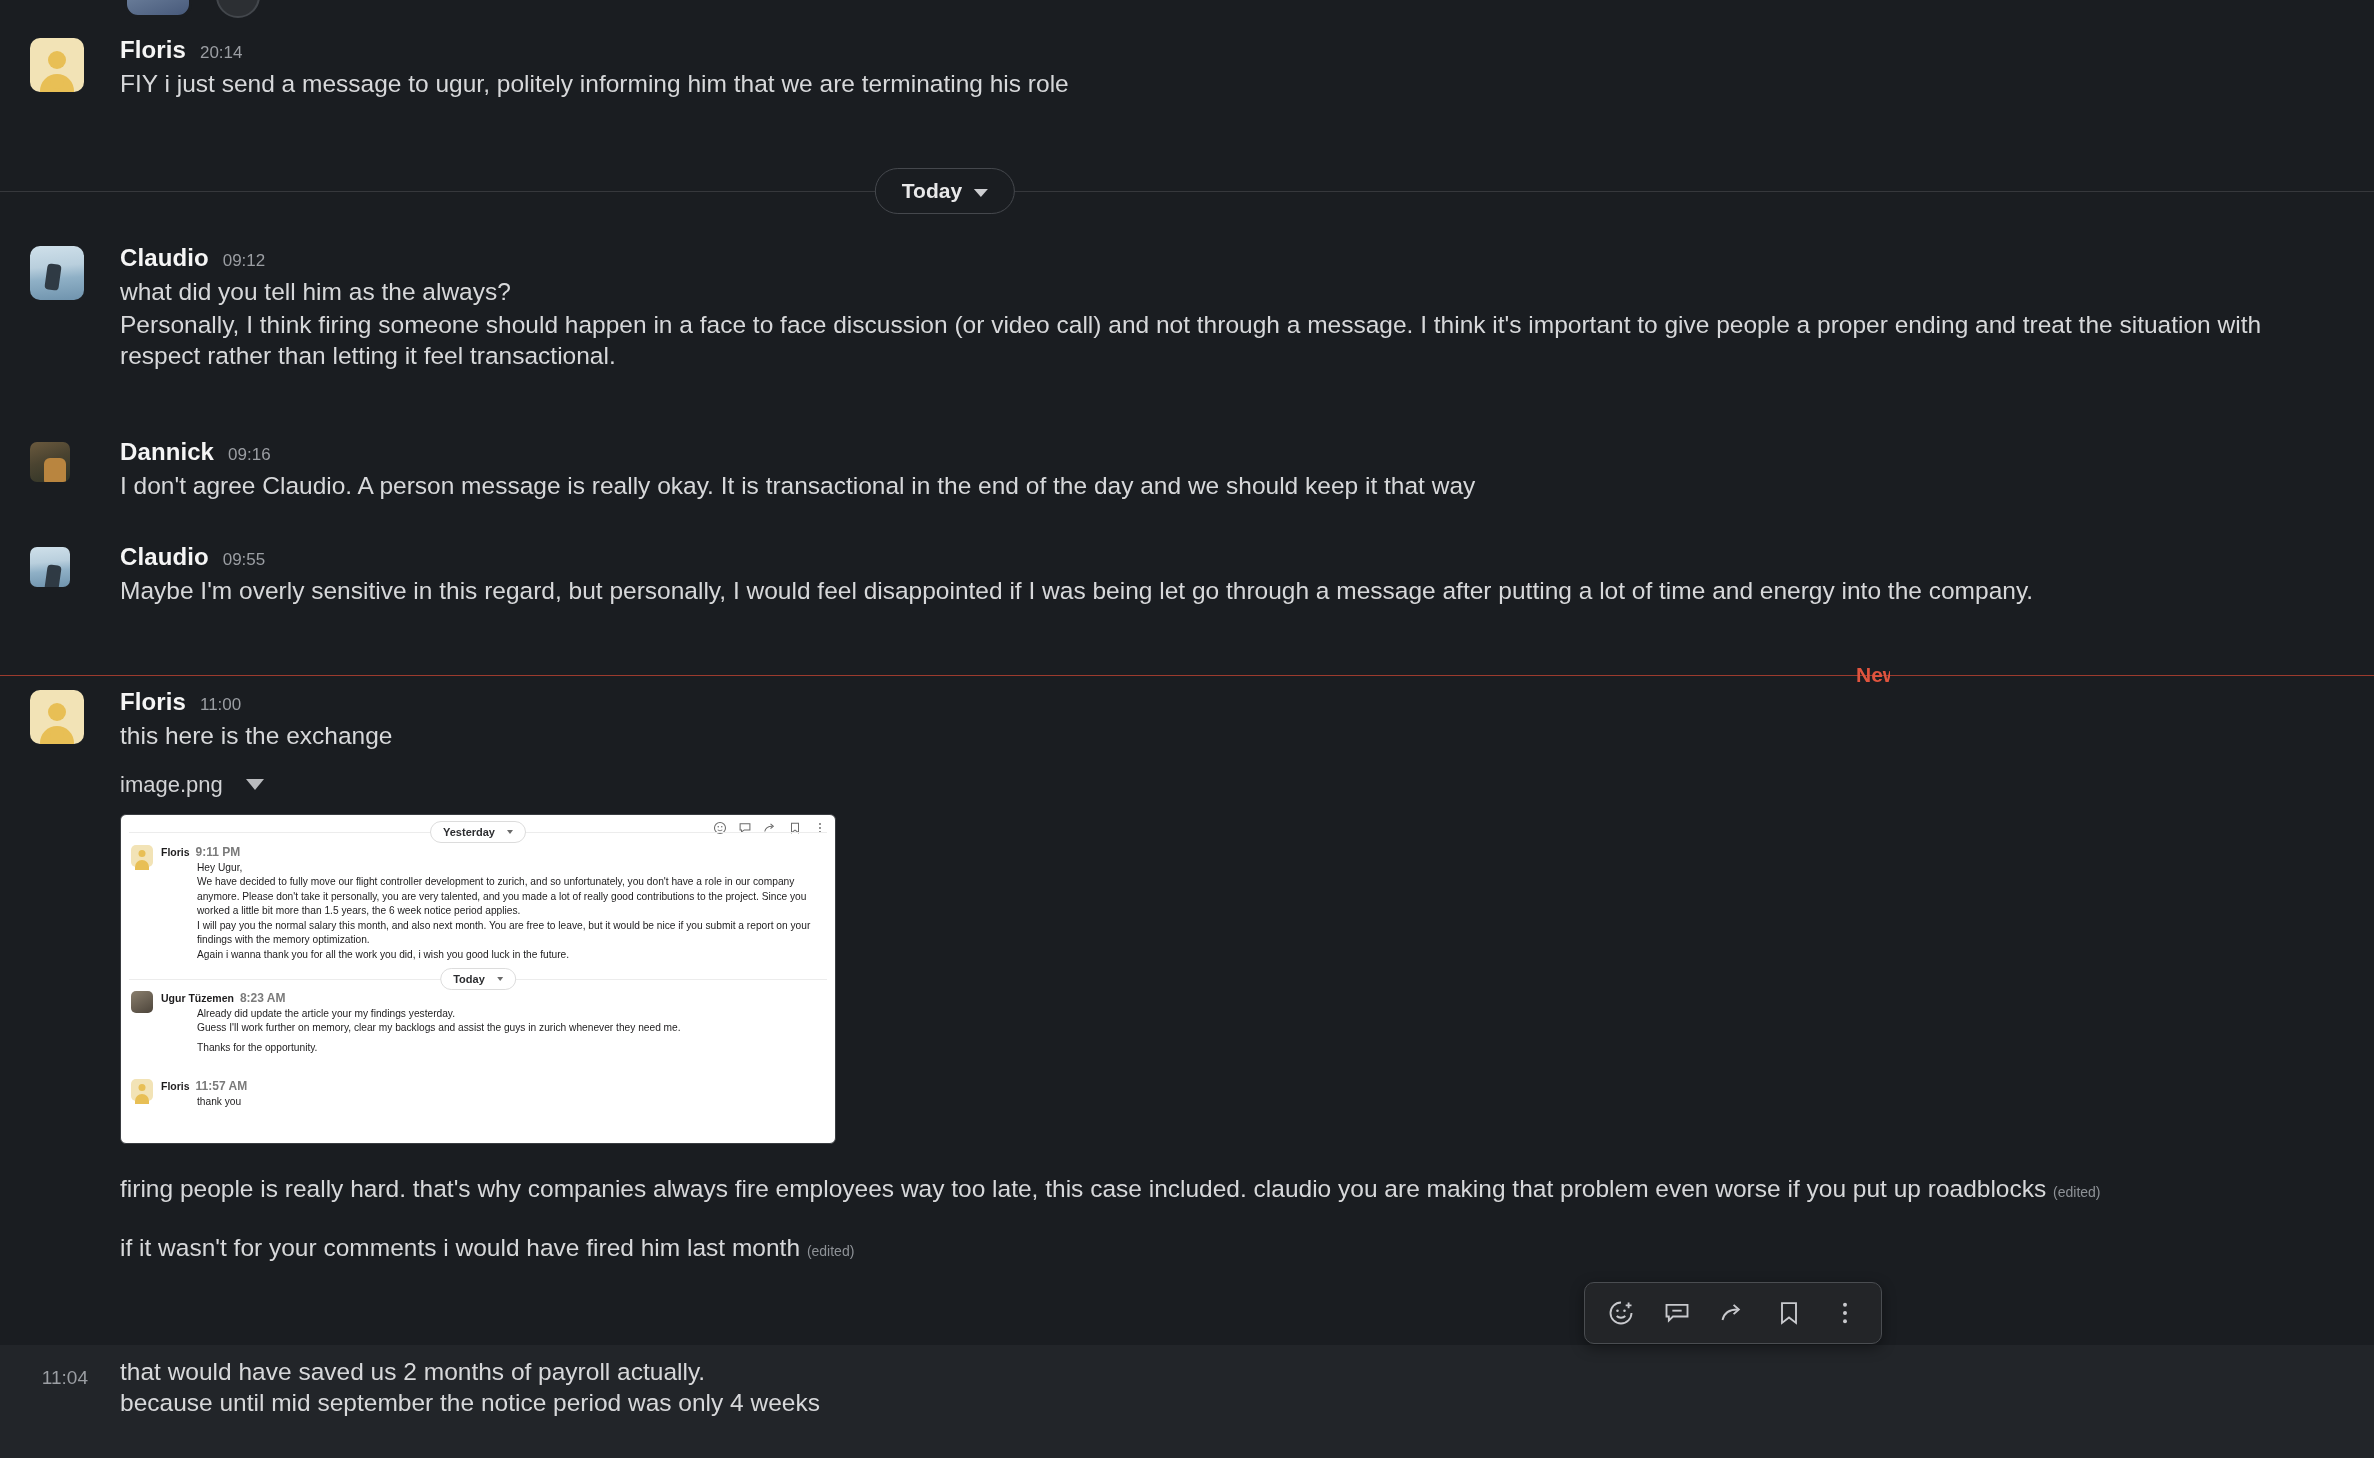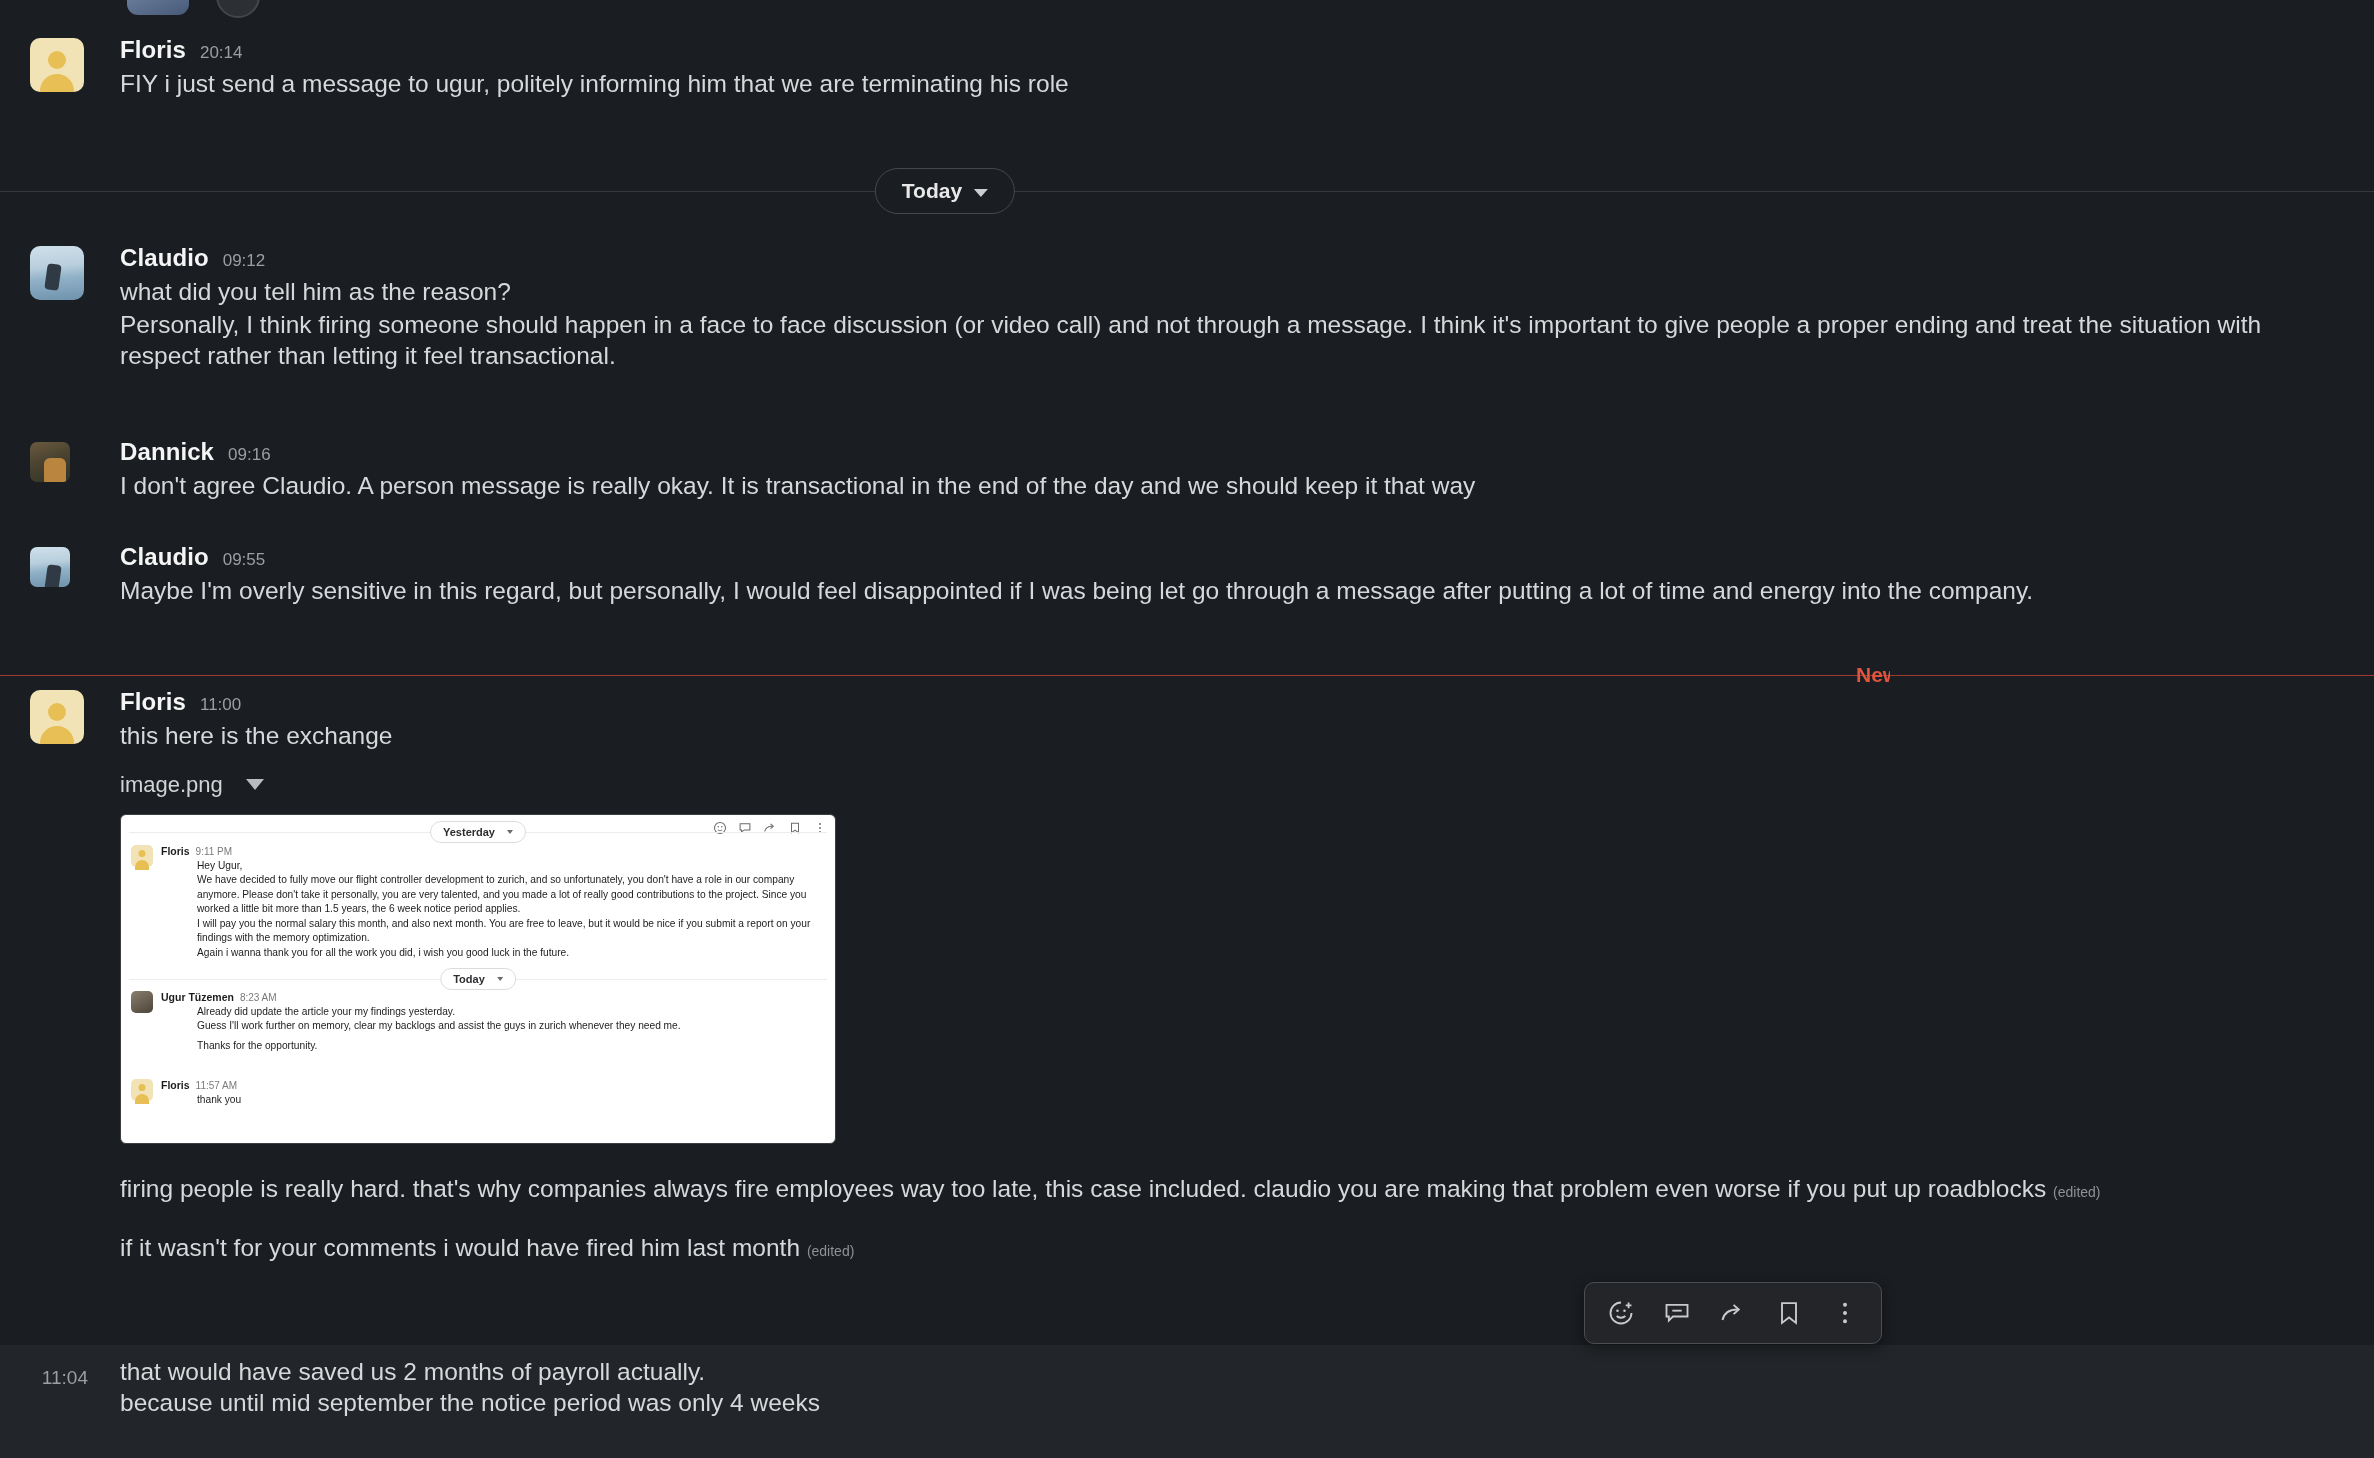--- a/index.html
+++ b/index.html
@@ -251,21 +251,21 @@
   }
   .shot-av.floris::before {
     content:""; position:absolute; left:50%; bottom:-3px; transform:translateX(-50%);
     width:14px;height:10px;border-radius:7px 7px 0 0;background:#e8bf55;
   }
   .shot-av.ugur { background: linear-gradient(150deg,#8a7f6e,#4c443a); }
   .shot-meta {
     font-size: 10.5px; font-weight: bold; color: #1d1c1d;
     display:flex; align-items:baseline; gap:6px;
   }
-  .shot-meta .t { font-weight: normal; font-size: 10px; color: #7a7a7a; }
+  .shot-meta .t { font-weight: bold; font-size: 12px; color: #7a7a7a; }
   .shot-line {
     font-size: 10.2px;
     line-height: 1.42;
     color: #1d1c1d;
     padding-left: 36px;
   }
   .shot-actions {
     position: absolute;
     top: 6px; right: 8px;
     display: flex; gap: 11px;
@@ -339,21 +339,21 @@
     <span class="chev"></span>
   </div>
 
   <div class="msg" style="top:246px;">
     <div class="avatar snow"></div>
     <div class="msg-body">
       <div class="meta">
         <span class="author">Claudio</span>
         <span class="time">09:12</span>
       </div>
-      <div class="text">what did you tell him as the reason?</div>
+      <div class="text">what did you tell him as the always?</div>
       <div class="text" style="margin-top:2px;">Personally, I think firing someone should happen in a face to face discussion (or video call) and not through a message. I think it's important to give people a proper ending and treat the situation with respect rather than letting it feel transactional.</div>
     </div>
   </div>
 
   <div class="msg" style="top:440px;">
     <div class="avatar forest small" style="top:2px;"></div>
     <div class="msg-body">
       <div class="meta">
         <span class="author">Dannick</span>
         <span class="time">09:16</span>

